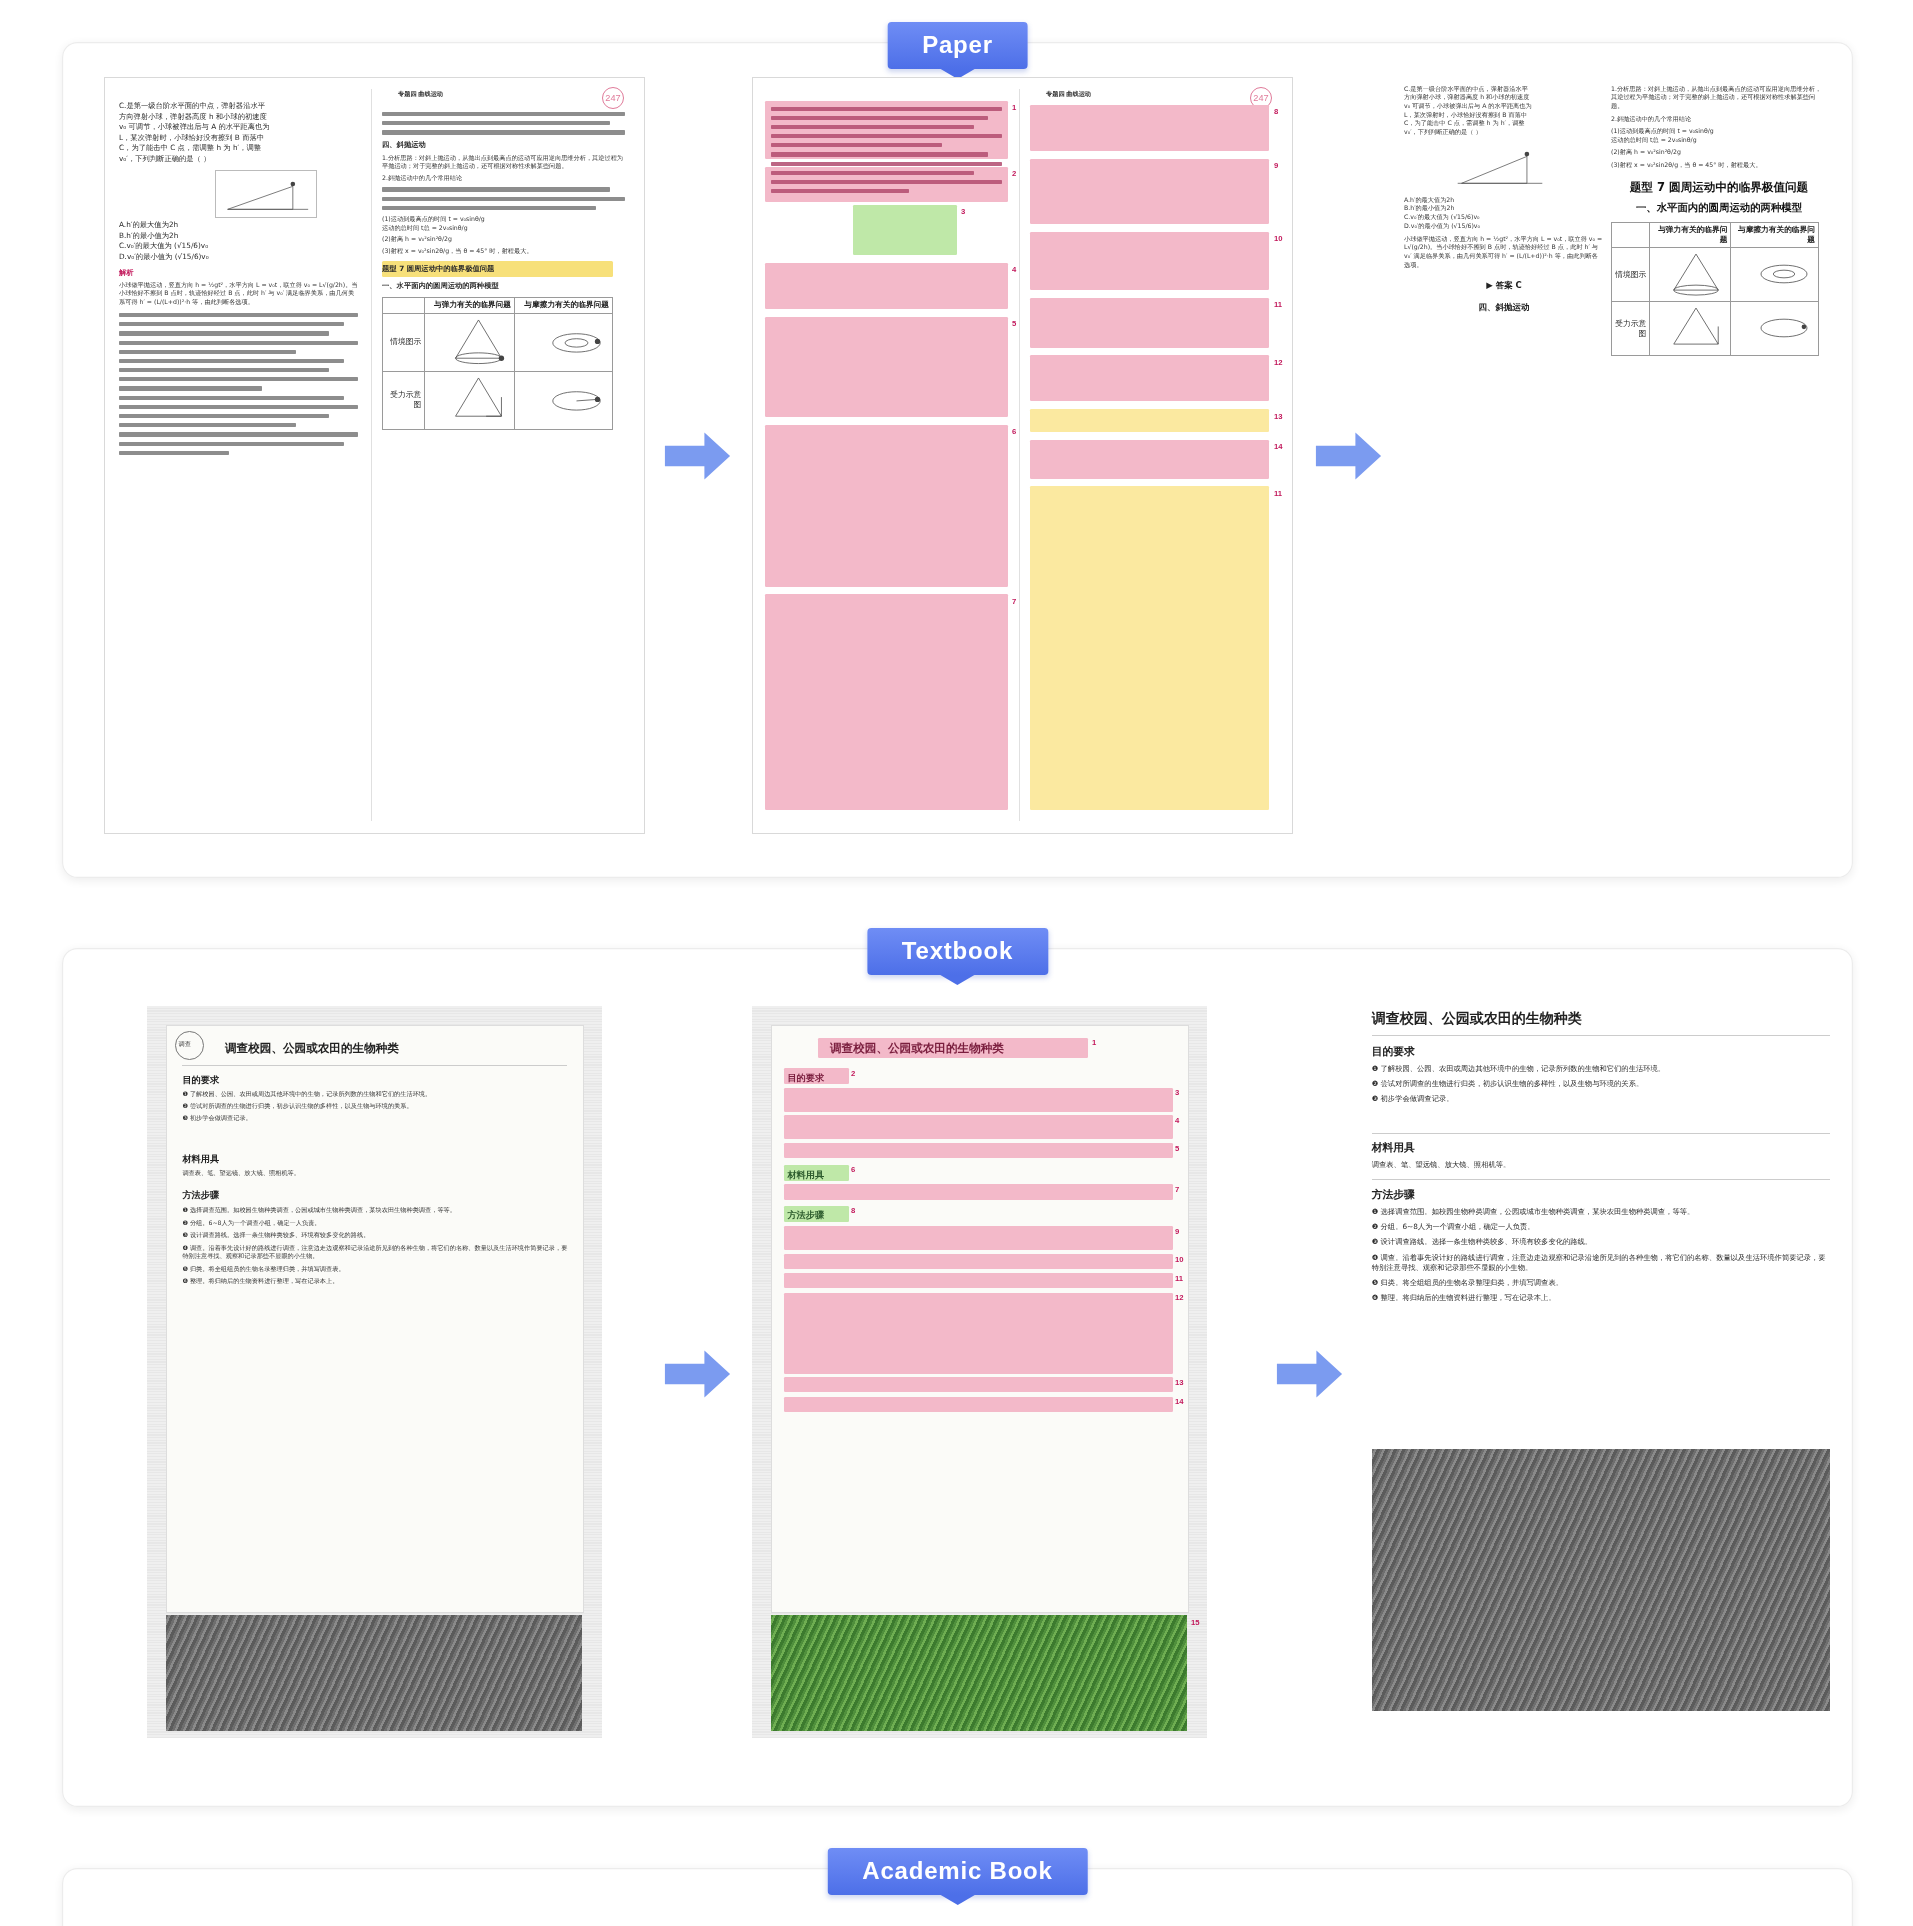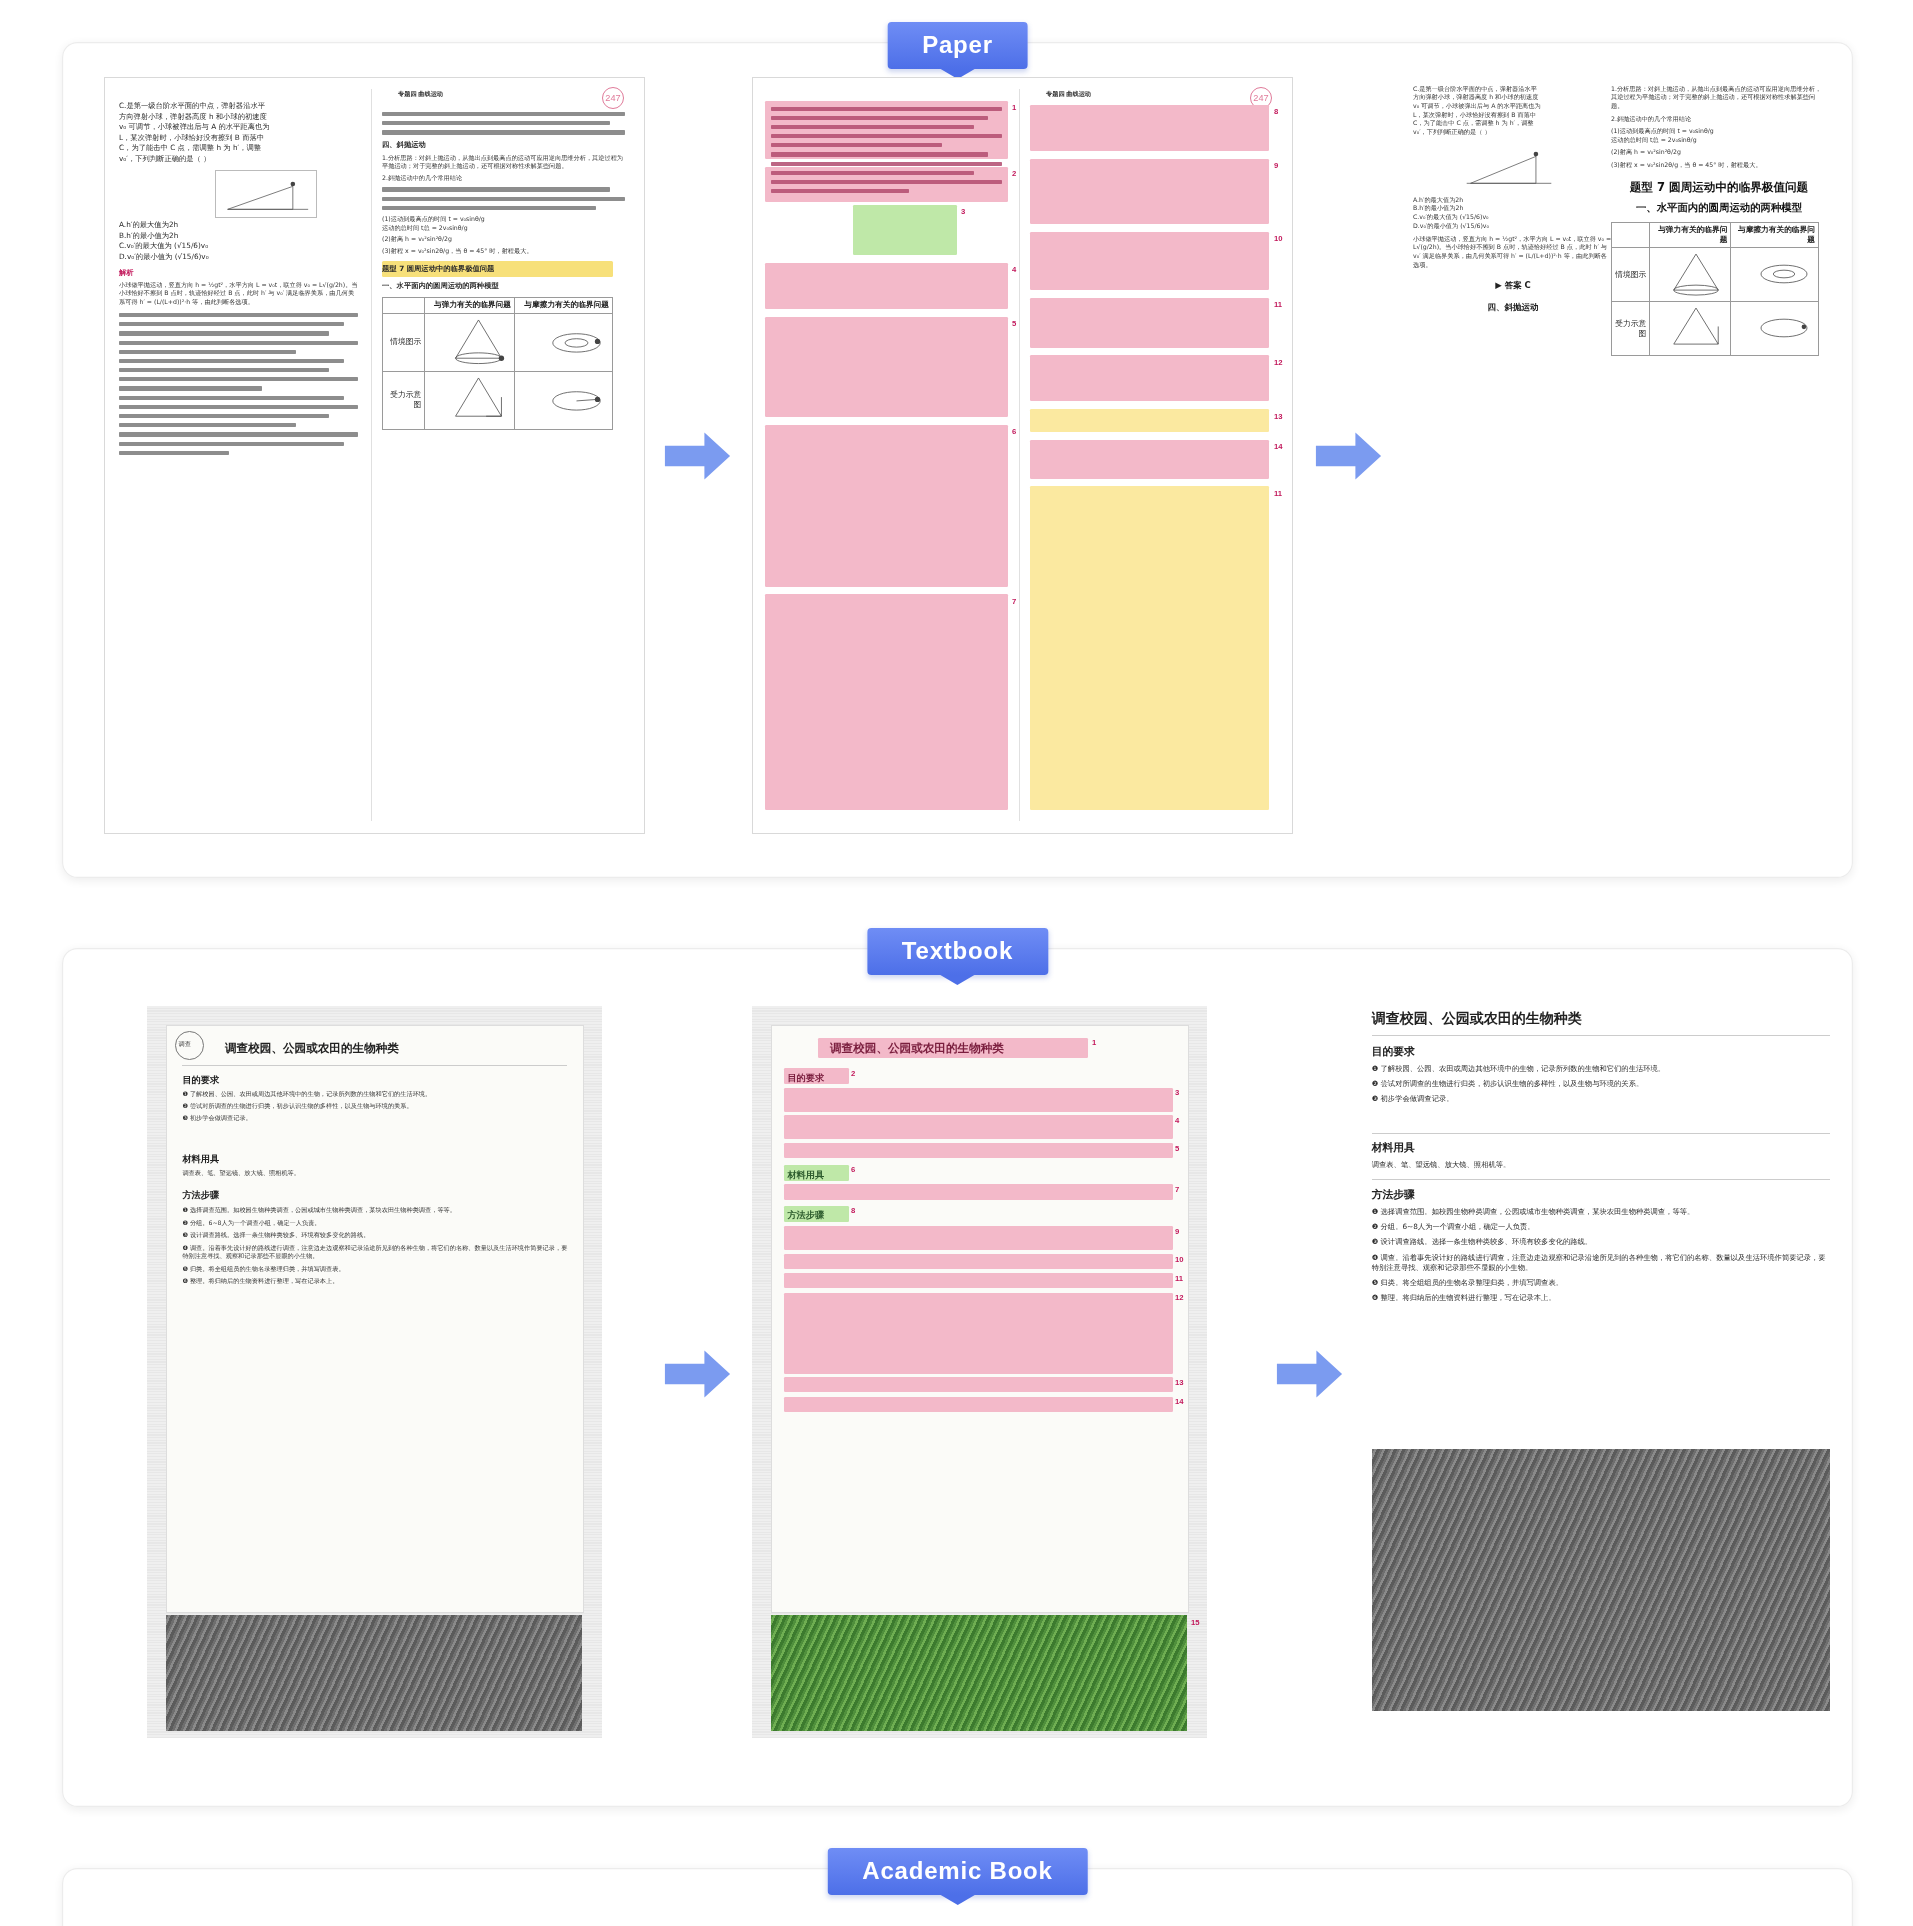--- a/index.html
+++ b/index.html
@@ -238,21 +238,21 @@
       <div class="numtag" style="left:521px;top:411px;">11</div>
     </div>
 
     <div class="arrow" style="left:1252px;top:385px;">
       <svg viewBox="0 0 180 150">
           <polygon points="5,48 108,48 108,14 175,75 108,136 108,102 5,102" fill="#7b9bf0"></polygon>
         </svg>
     </div>
 
     <div class="panel" style="left:1333px;top:35px;width:443px;height:755px;">
-      <div class="txtcol" style="left:18px;top:7.7px;width:200px;">
+      <div class="txtcol" style="left:9px;top:7.7px;width:200px;">
         <div class="cn tinytext">C.是第一级台阶水平面的中点，弹射器沿水平</div>
         <div class="cn tinytext">方向弹射小球，弹射器高度 h 和小球的初速度</div>
         <div class="cn tinytext">v₀ 可调节，小球被弹出后与 A 的水平距离也为</div>
         <div class="cn tinytext">L，某次弹射时，小球恰好没有擦到 B 而落中</div>
         <div class="cn tinytext">C，为了能击中 C 点，需调整 h 为 h′，调整</div>
         <div class="cn tinytext">v₀′，下列判断正确的是（ ）</div>
         <div style="margin:3.9px 0 3.9px 46px;">
           <svg width="100" height="50" viewBox="0 0 260 130">
               <polygon points="30,110 200,110 200,40" fill="none" stroke="#555" stroke-width="2"></polygon>
               <line x1="20" y1="110" x2="240" y2="110" stroke="#555" stroke-width="2"></line>

